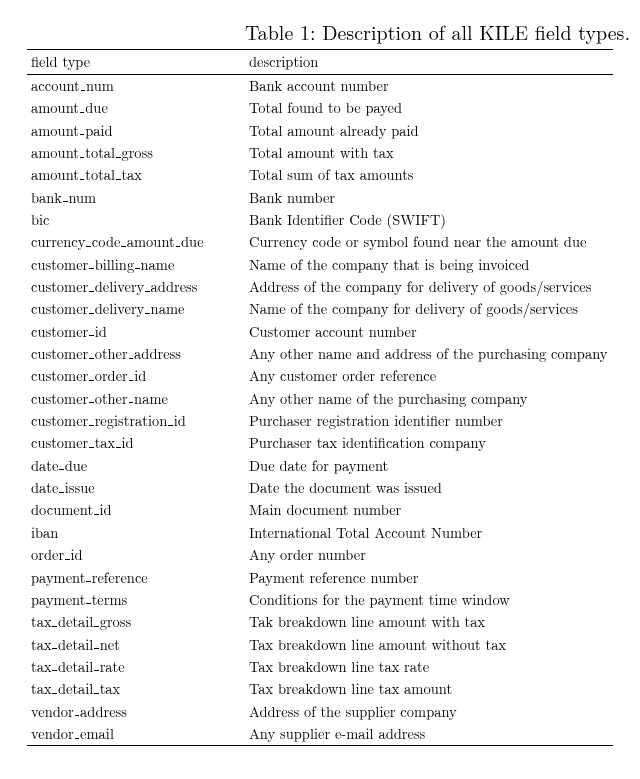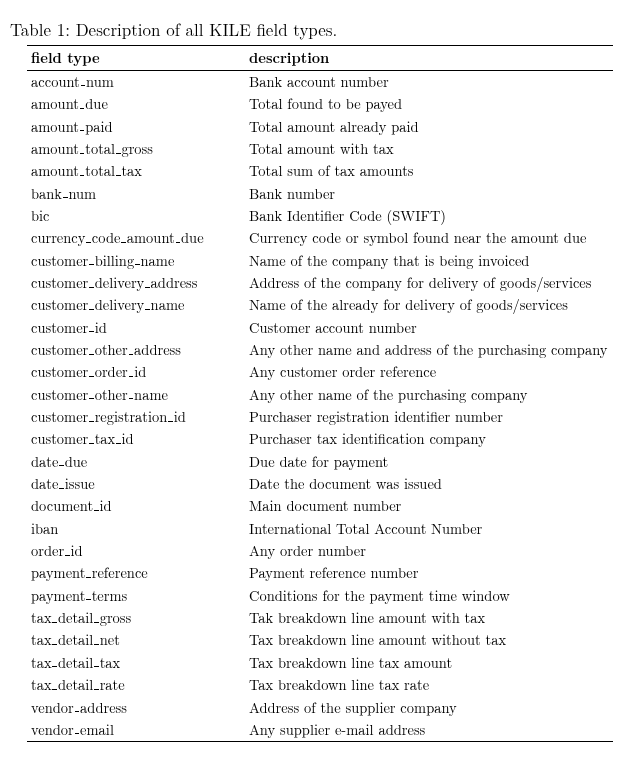--- a/index.html
+++ b/index.html
@@ -10,31 +10,31 @@
     color: #000;
     font-size: 14.5px;
     line-height: 1.35;
   }
   .page {
     width: 640px;
     box-sizing: border-box;
     padding: 10px 10px 20px 10px;
   }
   .caption {
-    text-align: left;
+    text-align: right;
     margin: 8px 0 4px 0;
-    font-size: 17px;
+    font-size: 20px;
   }
   table.kile {
     border-collapse: collapse;
     margin: 0 auto;
     width: auto;
   }
   table.kile thead tr th {
-    font-weight: bold;
+    font-weight: normal;
     text-align: left;
     border-top: 1px solid #000;
     border-bottom: 1px solid #000;
     padding: 2px 4px;
   }
   table.kile tbody td {
     padding: 1.4px 4px;
     vertical-align: top;
     white-space: nowrap;
   }
@@ -106,21 +106,21 @@
         <tr>
           <td class="col-field"><span class="ft">customer<span class="usc"></span>billing<span class="usc"></span>name</span></td>
           <td class="col-desc">Name of the company that is being invoiced</td>
         </tr>
         <tr>
           <td class="col-field"><span class="ft">customer<span class="usc"></span>delivery<span class="usc"></span>address</span></td>
           <td class="col-desc">Address of the company for delivery of goods/services</td>
         </tr>
         <tr>
           <td class="col-field"><span class="ft">customer<span class="usc"></span>delivery<span class="usc"></span>name</span></td>
-          <td class="col-desc">Name of the already for delivery of goods/services</td>
+          <td class="col-desc">Name of the company for delivery of goods/services</td>
         </tr>
         <tr>
           <td class="col-field"><span class="ft">customer<span class="usc"></span>id</span></td>
           <td class="col-desc">Customer account number</td>
         </tr>
         <tr>
           <td class="col-field"><span class="ft">customer<span class="usc"></span>other<span class="usc"></span>address</span></td>
           <td class="col-desc">Any other name and address of the purchasing company</td>
         </tr>
         <tr>
@@ -169,26 +169,26 @@
         </tr>
         <tr>
           <td class="col-field"><span class="ft">tax<span class="usc"></span>detail<span class="usc"></span>gross</span></td>
           <td class="col-desc">Tak breakdown line amount with tax</td>
         </tr>
         <tr>
           <td class="col-field"><span class="ft">tax<span class="usc"></span>detail<span class="usc"></span>net</span></td>
           <td class="col-desc">Tax breakdown line amount without tax</td>
         </tr>
         <tr>
+          <td class="col-field"><span class="ft">tax<span class="usc"></span>detail<span class="usc"></span>rate</span></td>
+          <td class="col-desc">Tax breakdown line tax rate</td>
+        </tr>
+        <tr>
           <td class="col-field"><span class="ft">tax<span class="usc"></span>detail<span class="usc"></span>tax</span></td>
           <td class="col-desc">Tax breakdown line tax amount</td>
-        </tr>
-        <tr>
-          <td class="col-field"><span class="ft">tax<span class="usc"></span>detail<span class="usc"></span>rate</span></td>
-          <td class="col-desc">Tax breakdown line tax rate</td>
         </tr>
         <tr>
           <td class="col-field"><span class="ft">vendor<span class="usc"></span>address</span></td>
           <td class="col-desc">Address of the supplier company</td>
         </tr>
         <tr>
           <td class="col-field"><span class="ft">vendor<span class="usc"></span>email</span></td>
           <td class="col-desc">Any supplier e-mail address</td>
         </tr>
       </tbody>

